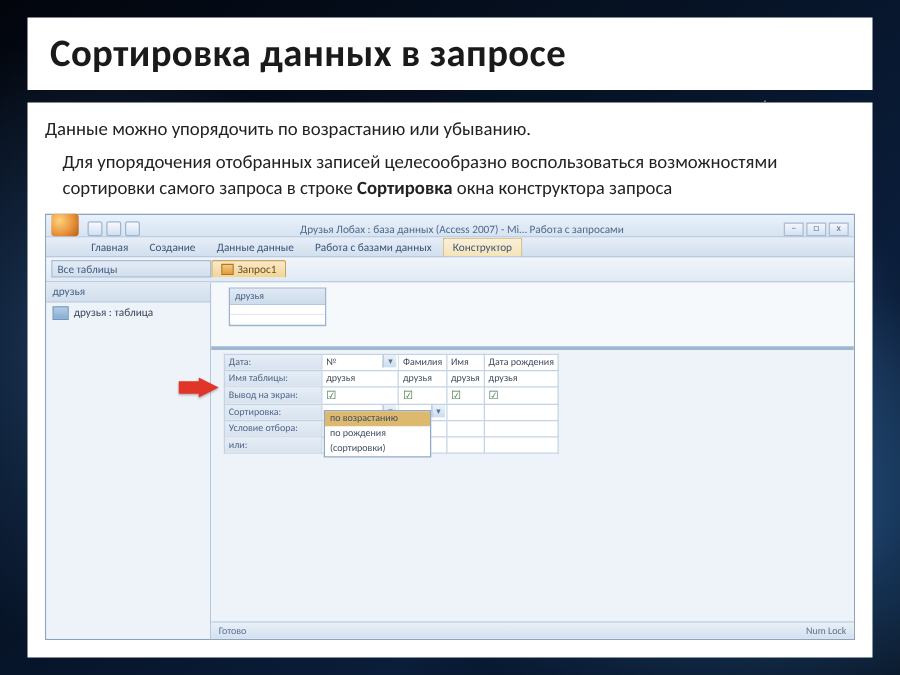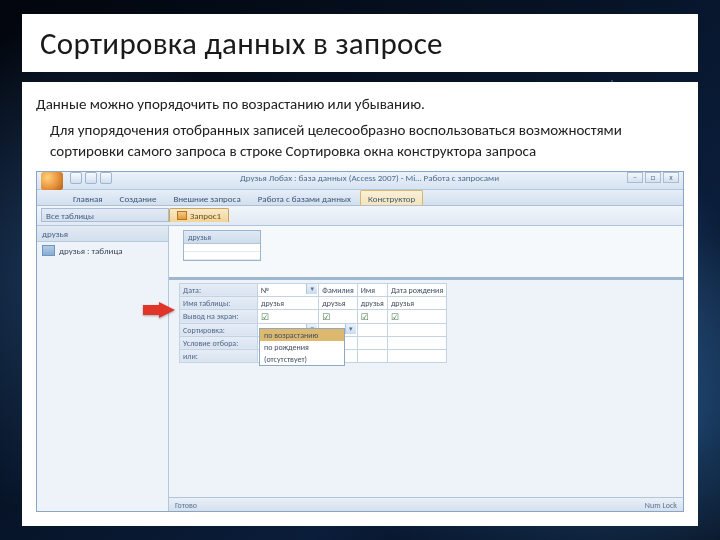--- a/index.html
+++ b/index.html
@@ -1,27 +1,27 @@
 <!DOCTYPE html>
 <html><head>
 <meta charset="utf-8">
 <style>
 *{margin:0;padding:0;box-sizing:border-box}
 body{width:720px;height:540px;background:#000;font-family:Calibri,Arial,sans-serif;position:relative;overflow:hidden}
 .bg{position:absolute;inset:0;background:radial-gradient(ellipse 240px 180px at 75% 60%,rgba(100,180,255,.35),transparent),radial-gradient(ellipse 300px 200px at 90% 80%,rgba(60,140,220,.4),transparent),radial-gradient(ellipse 200px 250px at 10% 50%,rgba(80,150,230,.3),transparent),linear-gradient(140deg,#02050c 0%,#061224 40%,#0a1d3a 70%,#02050c 100%)}
 .bg::before{content:"";position:absolute;inset:0;background:radial-gradient(circle 2px at 15% 70%,#fff,transparent),radial-gradient(circle 1px at 25% 80%,#fff,transparent),radial-gradient(circle 1px at 85% 15%,#9cf,transparent),radial-gradient(circle 2px at 92% 40%,#fff,transparent)}
 .slide{position:relative;z-index:1;display:flex;flex-direction:column;height:100%}
 .title{background:#fff;margin:14px 22px 10px;padding:10px 18px}
-.title h1{color:#1a1a1a;font-size:31px;font-weight:400;letter-spacing:.3px}
+.title h1{color:#1a1a1a;font-size:31px;font-weight:700;letter-spacing:.3px}
 .body{background:#fff;margin:0 22px 14px;padding:12px 14px 14px;flex:1;display:flex;flex-direction:column}
 .body p{color:#222;font-size:15px;line-height:1.35;margin-bottom:6px}
 .body p.ind{padding-left:14px}
-.body b{font-weight:400}
+.body b{font-weight:700}
 .shot{flex:1;margin-top:4px;border:1px solid #8aa4c2;background:#e8eef7;display:flex;flex-direction:column;font-size:9px;color:#3b475a;min-height:0}
-.tb{background:linear-gradient(#eaf2fb,#d6e3f1);border-bottom:1px solid #b4c6db;display:flex;align-items:flex-start;height:18px;padding:0 4px;gap:4px}
+.tb{background:linear-gradient(#eaf2fb,#d6e3f1);border-bottom:1px solid #b4c6db;display:flex;align-items:flex-end;height:18px;padding:0 4px;gap:4px}
 .orb{width:22px;height:18px;background:radial-gradient(circle at 30% 30%,#ffd27a,#e8923d 55%,#b35e0f);border-radius:3px;margin-right:3px}
 .qat{display:flex;gap:3px}
 .qat span{width:12px;height:12px;background:linear-gradient(#f7faff,#d2dff0);border:1px solid #9fb6d0;border-radius:2px}
 .tb-title{flex:1;text-align:center;color:#4f6b8c;font-size:9px}
 .wbtn{display:flex;gap:2px}
 .wbtn span{width:16px;height:11px;background:linear-gradient(#f3f7fc,#d5e1ef);border:1px solid #a8bdd4;font-size:8px;text-align:center;line-height:9px;color:#5a7290}
 .ribbon{background:linear-gradient(#e6eef8,#d2dfee);border-bottom:1px solid #abc0d8;display:flex;height:16px;padding:0 6px 0 28px;gap:1px}
 .ribbon span{padding:2px 7px 1px;font-size:9px;color:#3c5576;border:1px solid transparent;border-bottom:none;border-radius:2px 2px 0 0}
 .ribbon span.act{background:linear-gradient(#faf0d9,#f5e4b8);border-color:#d8b870}
 .sub{background:linear-gradient(#f1f5fb,#e0e9f4);height:20px;border-bottom:1px solid #b0c4da;display:flex;align-items:center;padding:0 4px;gap:0}
@@ -80,21 +80,21 @@
         <div class="wbtn">
           <span>–</span>
           <span>□</span>
           <span>x</span>
         </div>
       </div>
 
       <div class="ribbon">
         <span>Главная</span>
         <span>Создание</span>
-        <span>Внешние запроса</span>
+        <span>Данные данные</span>
         <span>Работа с базами данных</span>
         <span class="act">Конструктор</span>
       </div>
 
       <div class="sub">
         <div class="navp">
           <span>Все таблицы</span>
         </div>
         <div class="tab-q">
           <span>Запрос1</span>
@@ -160,21 +160,21 @@
                 <td></td>
                     <td></td>
                     <td></td>
                     <td></td>
               </tr>
             </tbody>
               </table>
             <div class="ddlist">
               <div class="sel">по возрастанию</div>
               <div>по рождения</div>
-              <div>(отсутствует)</div>
+              <div>(сортировки)</div>
             </div>
           </div>
           <div class="sb">
             <span>Готово</span>
             <span>Num Lock</span>
           </div>
         </div>
       </div>
     </div>
   </div>

